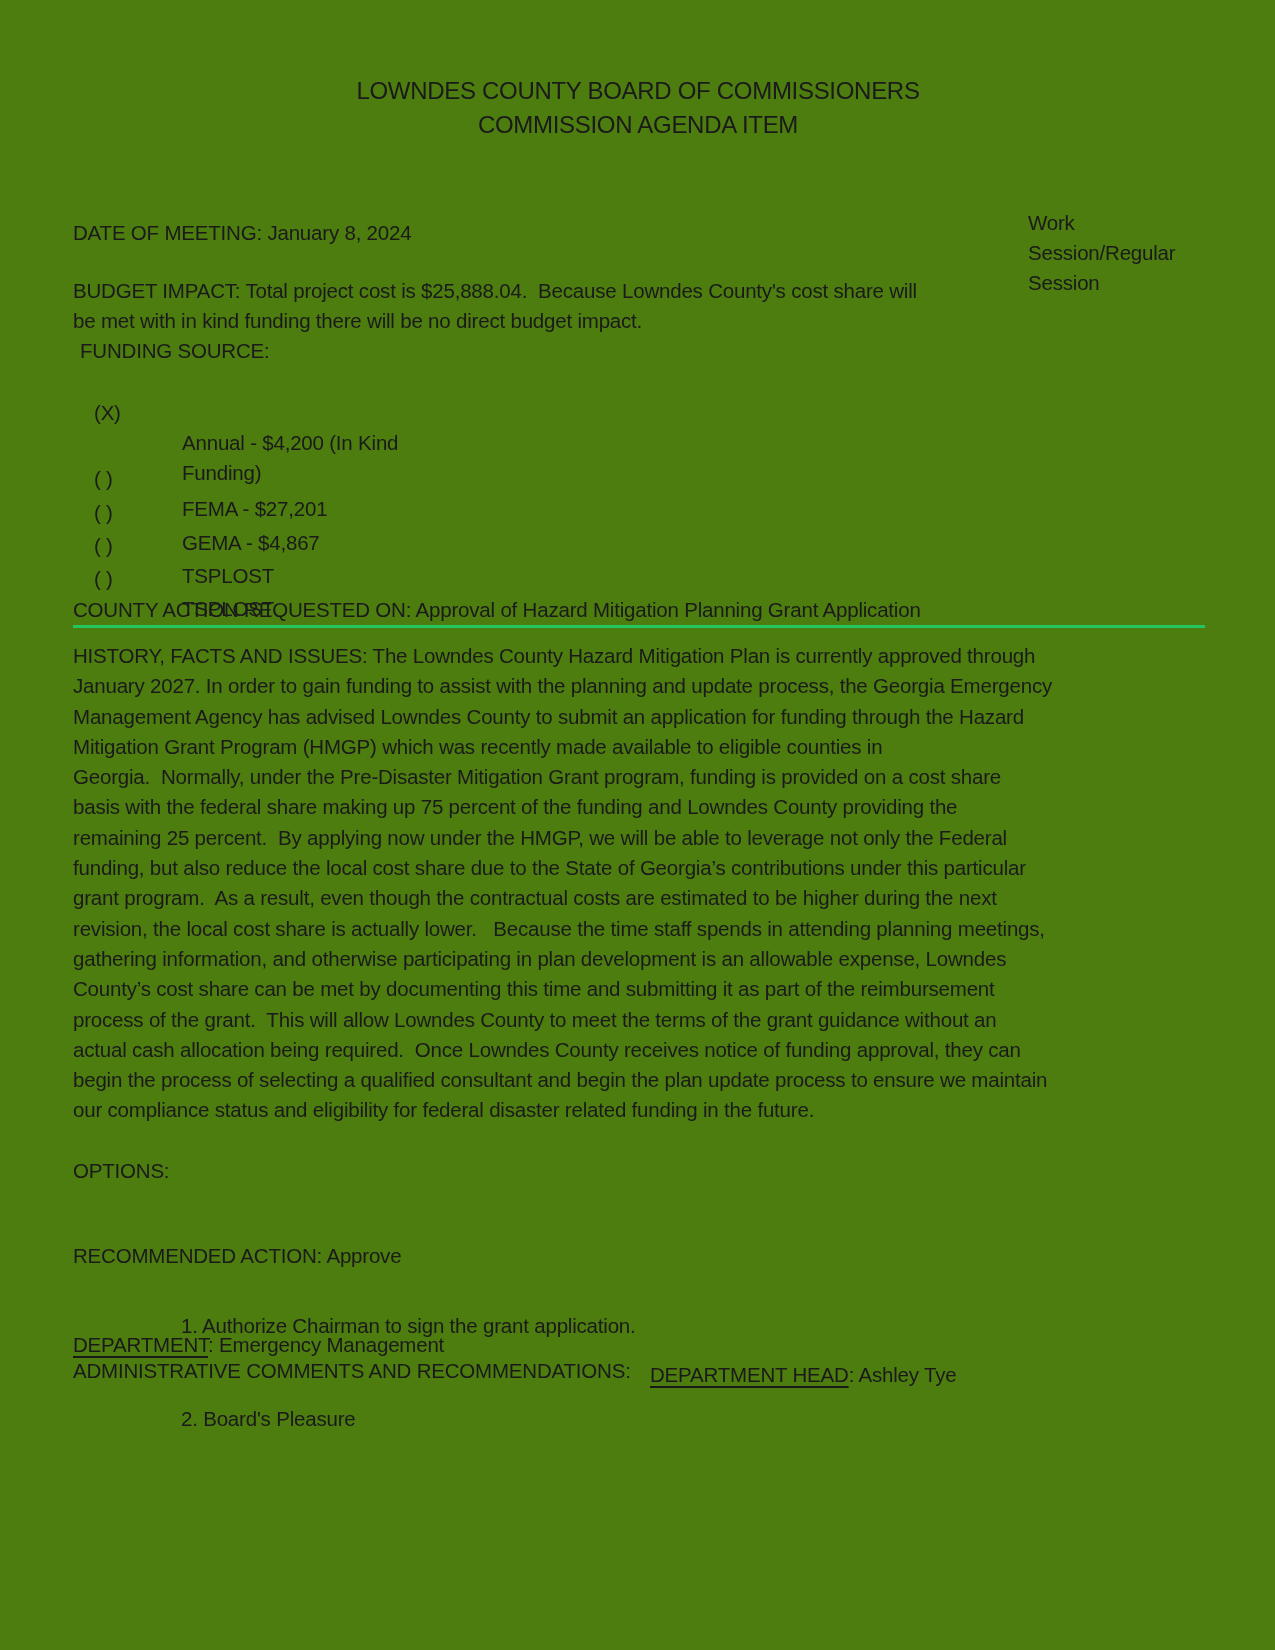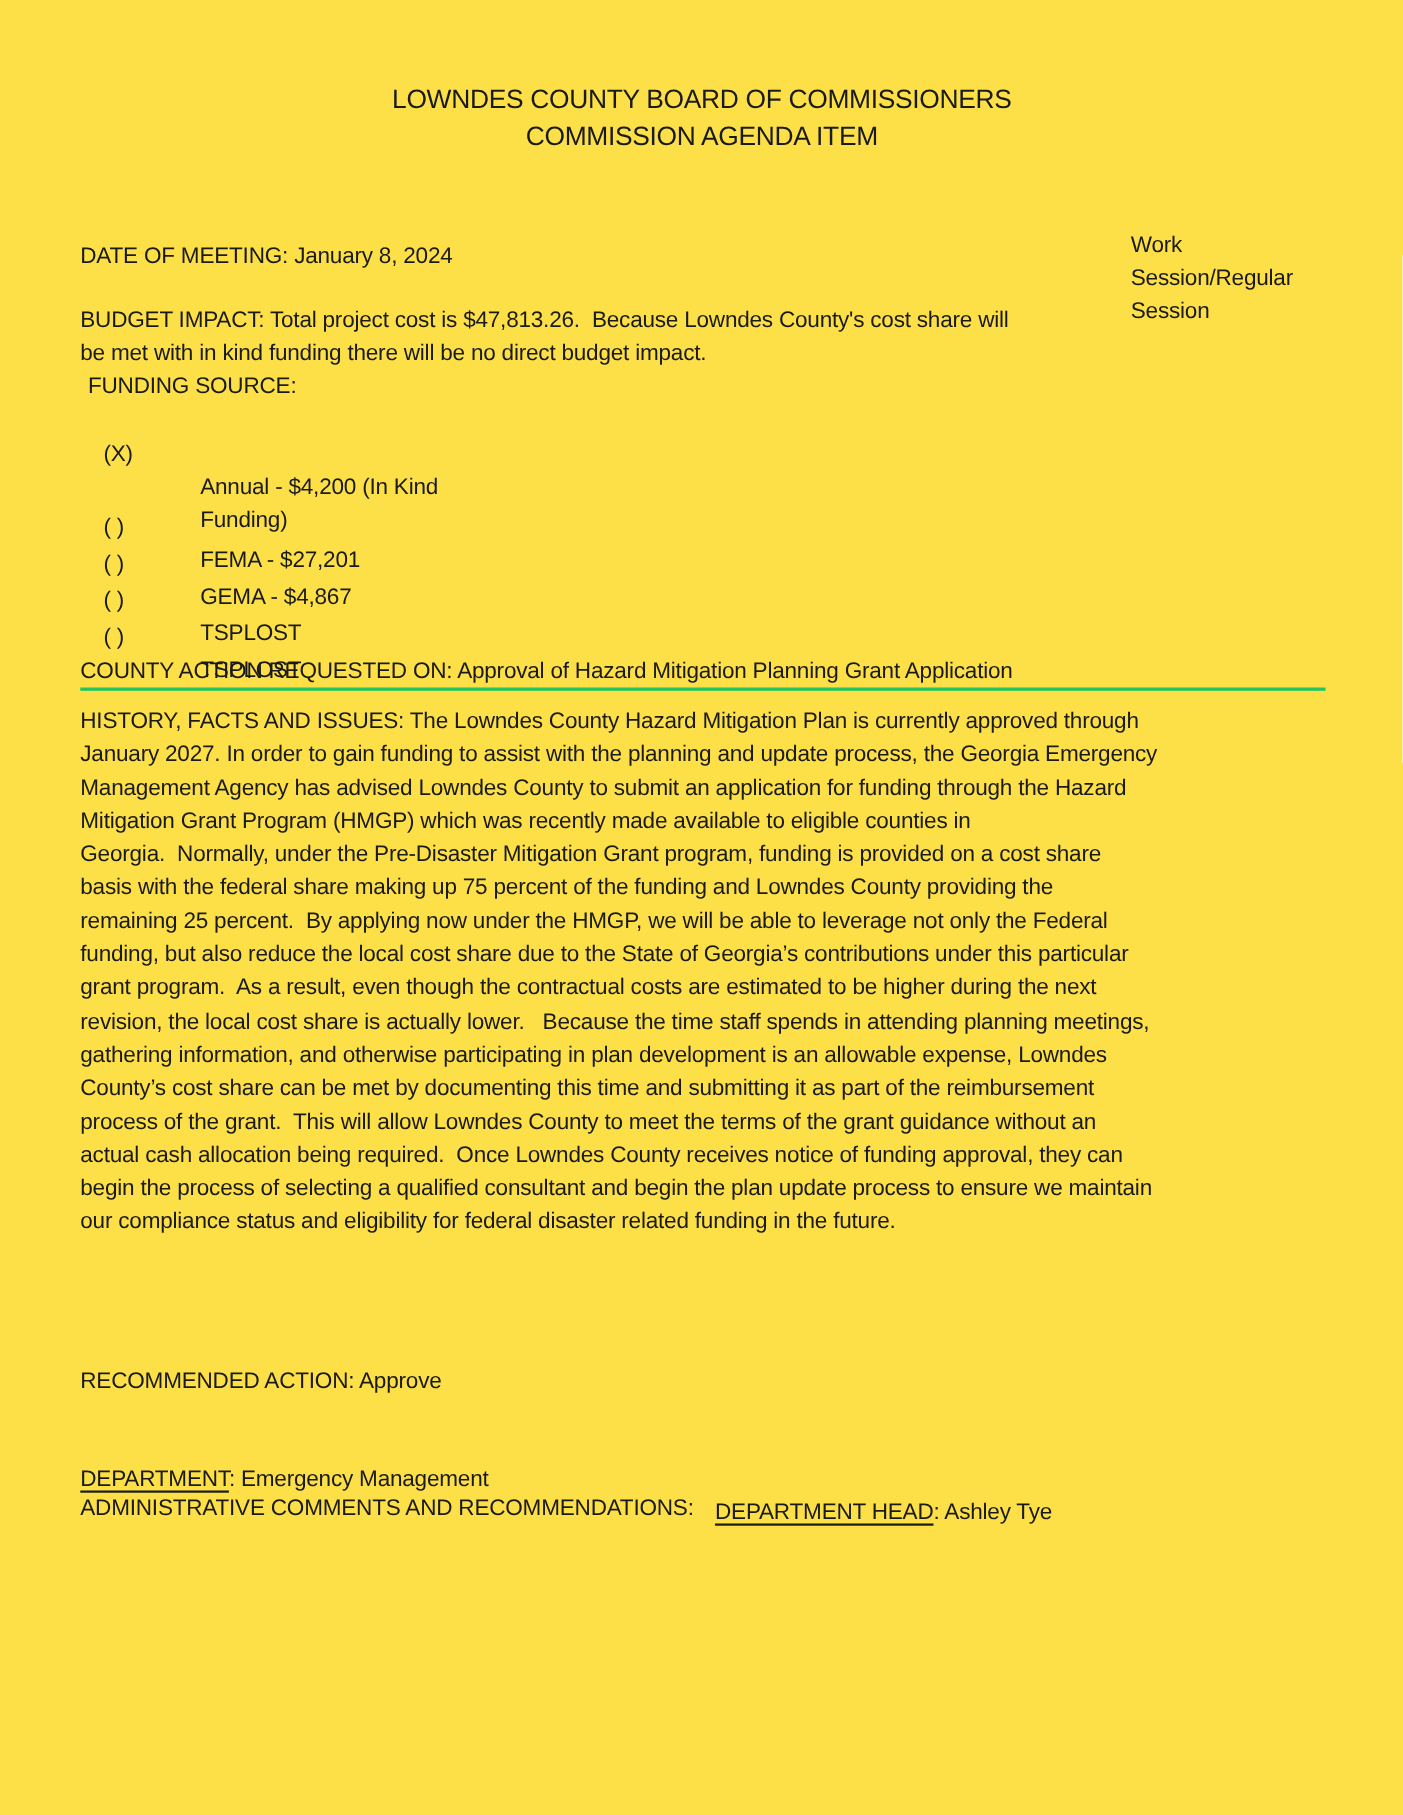--- a/index.html
+++ b/index.html
@@ -4,21 +4,21 @@
 <style>
   html, body {
     margin: 0;
     padding: 0;
     background: #ffffff;
   }
   .page {
     position: relative;
     width: 1275px;
     height: 1650px;
-    background: #fde047;
+    background: #4d7c0f;
     font-family: "Liberation Sans", sans-serif;
     color: #1a1a1a;
     overflow: hidden;
   }
   .blk {
     position: absolute;
     font-size: 20.5px;
     line-height: 30px;
     letter-spacing: -0.2px;
     white-space: pre-wrap;
@@ -73,21 +73,21 @@
   <div class="title-block">
     <div>LOWNDES COUNTY BOARD OF COMMISSIONERS</div>
     <div>COMMISSION AGENDA ITEM</div>
   </div>
 
 
   <div class="blk date"><span>DATE OF MEETING:</span><span> January 8, 2024</span></div>
 
   <div class="blk session-box">Work Session/Regular Session</div>
 
-  <div class="blk budget"><span>BUDGET IMPACT:</span><span> Total project cost is $47,813.26.  Because Lowndes County's cost share will
+  <div class="blk budget"><span>BUDGET IMPACT:</span><span> Total project cost is $25,888.04.  Because Lowndes County's cost share will
 be met with in kind funding there will be no direct budget impact.</span></div>
 
   <div class="blk fund-label">FUNDING SOURCE:</div>
 
   <div class="blk fund-item fi0">
     <span class="marker">(X)</span>
     <span class="flabel">Annual - $4,200 (In Kind
 Funding)</span>
   </div>
   <div class="blk fund-item fi1">
@@ -119,20 +119,27 @@
 funding, but also reduce the local cost share due to the State of Georgia’s contributions under this particular
 grant program.  As a result, even though the contractual costs are estimated to be higher during the next
 revision, the local cost share is actually lower.   Because the time staff spends in attending planning meetings,
 gathering information, and otherwise participating in plan development is an allowable expense, Lowndes
 County’s cost share can be met by documenting this time and submitting it as part of the reimbursement
 process of the grant.  This will allow Lowndes County to meet the terms of the grant guidance without an
 actual cash allocation being required.  Once Lowndes County receives notice of funding approval, they can
 begin the process of selecting a qualified consultant and begin the plan update process to ensure we maintain
 our compliance status and eligibility for federal disaster related funding in the future.</span></div>
 
+  <div class="blk options">
+    <span class="opt-label">OPTIONS:</span>
+    <div class="opt-list">
+      <div>1. Authorize Chairman to sign the grant application.</div>
+      <div>2. Board's Pleasure</div>
+    </div>
+  </div>
 
   <div class="blk recommended"><span>RECOMMENDED ACTION:</span><span> Approve</span></div>
 
   <div class="blk dept-row">
     <span class="dept"><span class="uline">DEPARTMENT</span><span>: Emergency Management</span></span>
     <span class="dept-head"><span class="uline">DEPARTMENT HEAD</span><span>: Ashley Tye</span></span>
   </div>
 
   <div class="blk admin">ADMINISTRATIVE COMMENTS AND RECOMMENDATIONS:</div>
 

